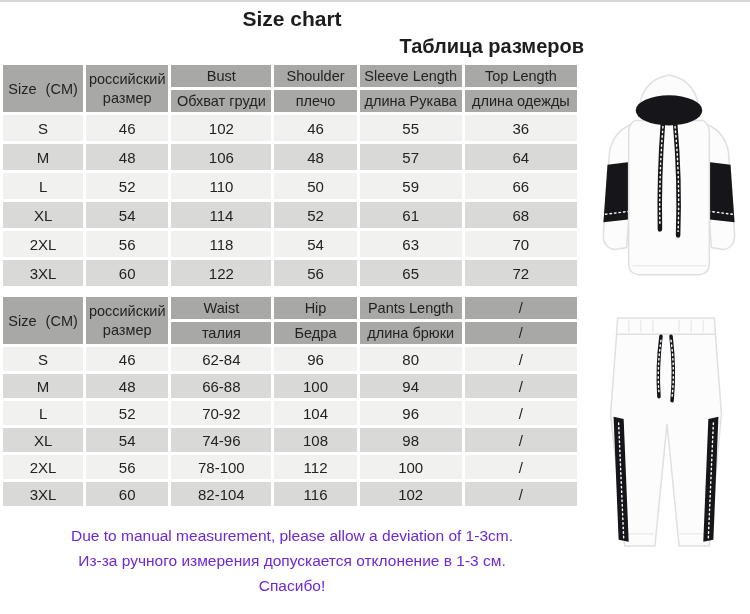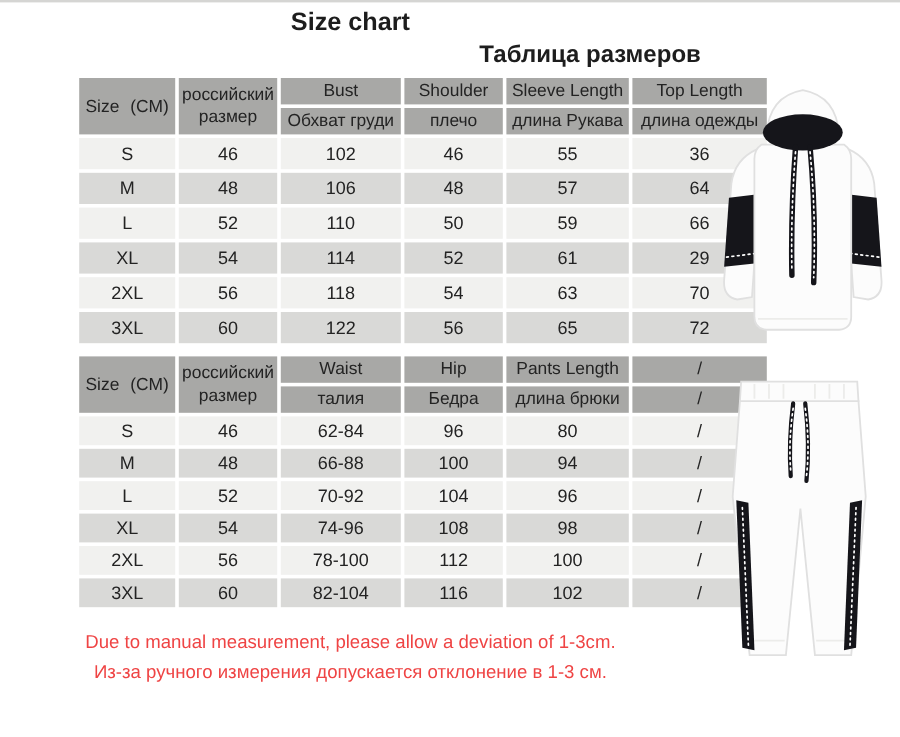--- a/index.html
+++ b/index.html
@@ -14,23 +14,23 @@
   .top-strip { position:absolute; top:0; left:0; width:750px; height:2px; background:#d5d5d3; }
 
   .title, .subtitle {
     position:absolute; left:0; width:584px; text-align:center;
     font-weight:600; color:#1d1d1d;
   }
   .title { top:6px; font-size:21px; line-height:26px; }
   .subtitle { top:33px; font-size:20px; line-height:26px;text-align:right; }
 
   table.size-table {
-    position:absolute; left:15px;
+    position:absolute; left:0;
     border-collapse:separate; border-spacing:3px;
-    table-layout:fixed; width:580px;padding-left:48px;
+    table-layout:fixed; width:580px;
   }
   .table-top { top:62px; }
   .table-bottom { top:294px; }
   th, td {
     text-align:center; vertical-align:middle;
     overflow:hidden; white-space:nowrap;
     font-size:15px; color:#232323;
   }
   th {
     background:var(--header-bg,#a8a8a6);
@@ -39,21 +39,21 @@
   th.wrap { white-space:normal; line-height:1.25;text-align:center; }
   th.cell-size { word-spacing:5px; }
   td { padding:0 2px; }
   .table-top td { height:26px; }
   .table-bottom td { height:24px; }
   tbody tr:nth-child(odd) td { background:var(--row-light,#f1f1ef); }
   tbody tr:nth-child(even) td { background:var(--row-dark,#d9d9d7); }
 
   .footer {
     position:absolute; top:523px; left:0; width:584px;
-    text-align:center; font-size:15.5px; line-height:25px; color:#ef4444;
+    text-align:center; font-size:15.5px; line-height:25px; color:#6d28d9;
   }
 
   .hoodie-wrap { position:absolute; left:588px; top:66px; width:162px; height:234px; }
   .pants-wrap  { position:absolute; left:600px; top:308px; width:132px; height:252px; }
   svg { display:block; }
   .garment-white { fill:#fcfcfc; stroke:#e0e0e0; stroke-width:1.5; }
   .garment-dark  { fill:var(--garment-dark,#15151a); stroke:none; }
   .string        { fill:none; stroke:var(--garment-dark,#15151a); stroke-linecap:round; }
   .string-text   { fill:none; stroke:#ffffff; stroke-width:1.4; stroke-dasharray:1.5 3; stroke-linecap:round; }
   .seam          { fill:none; stroke:#ececea; stroke-width:1.5; }
@@ -117,21 +117,21 @@
           <td>50</td>
           <td>59</td>
           <td>66</td>
         </tr>
         <tr>
           <td>XL</td>
           <td>54</td>
           <td>114</td>
           <td>52</td>
           <td>61</td>
-          <td>29</td>
+          <td>68</td>
         </tr>
         <tr>
           <td>2XL</td>
           <td>56</td>
           <td>118</td>
           <td>54</td>
           <td>63</td>
           <td>70</td>
         </tr>
         <tr>
@@ -218,20 +218,21 @@
           <td>116</td>
           <td>102</td>
           <td>/</td>
         </tr>
       </tbody>
   </table>
 
   <div class="footer">
     <p>Due to manual measurement, please allow a deviation of 1-3cm.</p>
     <p>Из-за ручного измерения допускается отклонение в 1-3 см.</p>
+    <p>Спасибо!</p>
   </div>
 
   <div class="hoodie-wrap">
     <svg width="162" height="234" viewBox="0 0 160 232">
       <path class="garment-white" d="M42,58 Q24,66 21,86 L15,166 Q14,180 26,182 L38,180 Q41,140 43,96 Z"></path>
       <path class="garment-white" d="M118,58 Q136,66 139,86 L145,166 Q146,180 134,182 L122,180 Q119,140 117,96 Z"></path>
       <path class="garment-dark" d="M19,98 L43,95 L42,152 L15,155 Z"></path>
       <path class="garment-dark" d="M141,98 L117,95 L118,152 L145,155 Z"></path>
       <path class="string-text" d="M17,147 L41,144"></path>
       <path class="string-text" d="M119,144 L143,147"></path>

